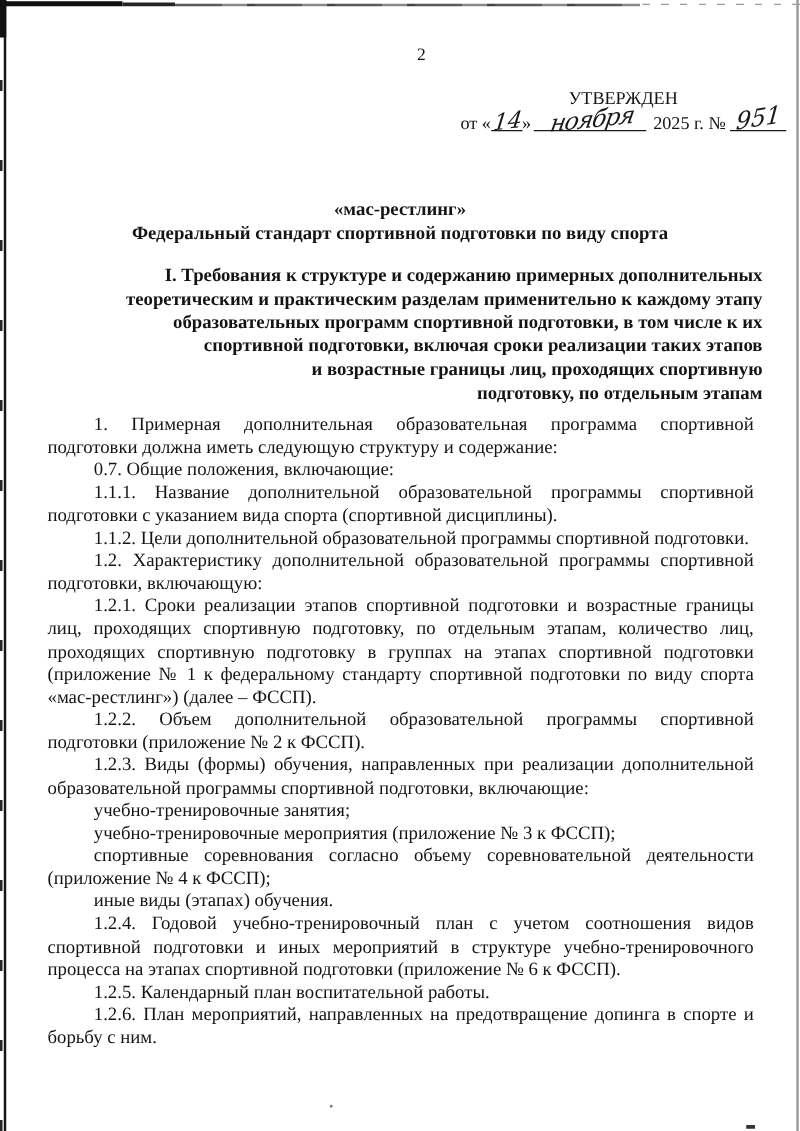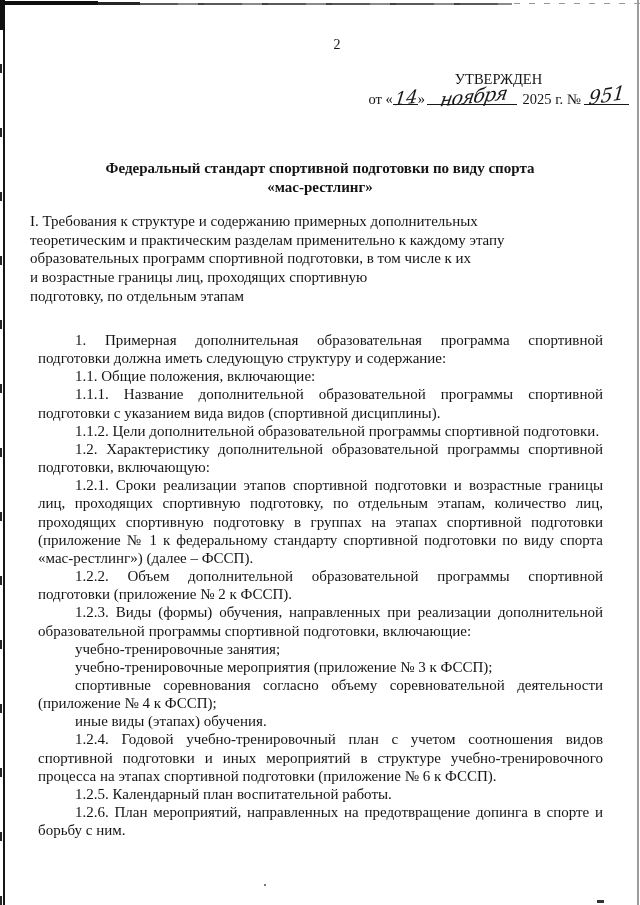--- a/index.html
+++ b/index.html
@@ -59,21 +59,21 @@
     transform-origin:center bottom;
   }
   .hw-month{font-size:19px;letter-spacing:-1px;transform:rotate(-6deg) skewX(-16deg) translateY(-1px);}
   .hw-num{font-size:19px;transform:rotate(-9deg) skewX(-14deg) translateY(-2px);}
   .doc-title{
     position:absolute;top:159px;left:37px;width:566px;
     text-align:center;font-weight:bold;font-size:15px;line-height:19px;
   }
   .section-heading{
     position:absolute;top:212px;left:30px;width:580px;
-    text-align:left;font-weight:normal;font-size:15px;line-height:18.7px;
+    text-align:right;font-weight:bold;font-size:15px;line-height:18.7px;
   }
   .body-text{
     position:absolute;top:331px;left:38px;width:565px;
     font-size:15px;line-height:18.15px;
     text-align:justify;
   }
   .body-text p{margin:0;text-indent:37px;}
 </style>
 </head>
 <body>
@@ -92,36 +92,37 @@
   <div class="scan speck-mid"></div>
 
   <div class="page-num">2</div>
 
   <div class="approval">
     <div>УТВЕРЖДЕН</div>
     <div class="date-line"><span>от «</span><span class="blank day"><span class="hw">14</span></span><span>»</span><span class="blank month"><span class="hw hw-month">ноября</span></span> <span>2025 г. №</span><span class="blank num"><span class="hw hw-num">951</span></span></div>
   </div>
 
   <div class="doc-title">
+    <div>«мас-рестлинг»</div>
     <div>Федеральный стандарт спортивной подготовки по виду спорта</div>
-    <div>«мас-рестлинг»</div>
   </div>
 
   <div class="section-heading">
     <div>I. Требования к структуре и содержанию примерных дополнительных</div>
     <div>теоретическим и практическим разделам применительно к каждому этапу</div>
     <div>образовательных программ спортивной подготовки, в том числе к их</div>
+    <div>спортивной подготовки, включая сроки реализации таких этапов</div>
     <div>и возрастные границы лиц, проходящих спортивную</div>
     <div>подготовку, по отдельным этапам</div>
   </div>
 
   <div class="body-text">
     <p>1. Примерная дополнительная образовательная программа спортивной подготовки должна иметь следующую структуру и содержание:</p>
-    <p>1.1. Общие положения, включающие:</p>
-    <p>1.1.1. Название дополнительной образовательной программы спортивной подготовки с указанием вида видов (спортивной дисциплины).</p>
+    <p>0.7. Общие положения, включающие:</p>
+    <p>1.1.1. Название дополнительной образовательной программы спортивной подготовки с указанием вида спорта (спортивной дисциплины).</p>
     <p>1.1.2. Цели дополнительной образовательной программы спортивной подготовки.</p>
     <p>1.2. Характеристику дополнительной образовательной программы спортивной подготовки, включающую:</p>
     <p>1.2.1. Сроки реализации этапов спортивной подготовки и возрастные границы лиц, проходящих спортивную подготовку, по отдельным этапам, количество лиц, проходящих спортивную подготовку в группах на этапах спортивной подготовки (приложение № 1 к федеральному стандарту спортивной подготовки по виду спорта «мас-рестлинг») (далее – ФССП).</p>
     <p>1.2.2. Объем дополнительной образовательной программы спортивной подготовки (приложение № 2 к ФССП).</p>
     <p>1.2.3. Виды (формы) обучения, направленных при реализации дополнительной образовательной программы спортивной подготовки, включающие:</p>
     <p>учебно-тренировочные занятия;</p>
     <p>учебно-тренировочные мероприятия (приложение № 3 к ФССП);</p>
     <p>спортивные соревнования согласно объему соревновательной деятельности (приложение № 4 к ФССП);</p>
     <p>иные виды (этапах) обучения.</p>
     <p>1.2.4. Годовой учебно-тренировочный план с учетом соотношения видов спортивной подготовки и иных мероприятий в структуре учебно-тренировочного процесса на этапах спортивной подготовки (приложение № 6 к ФССП).</p>

